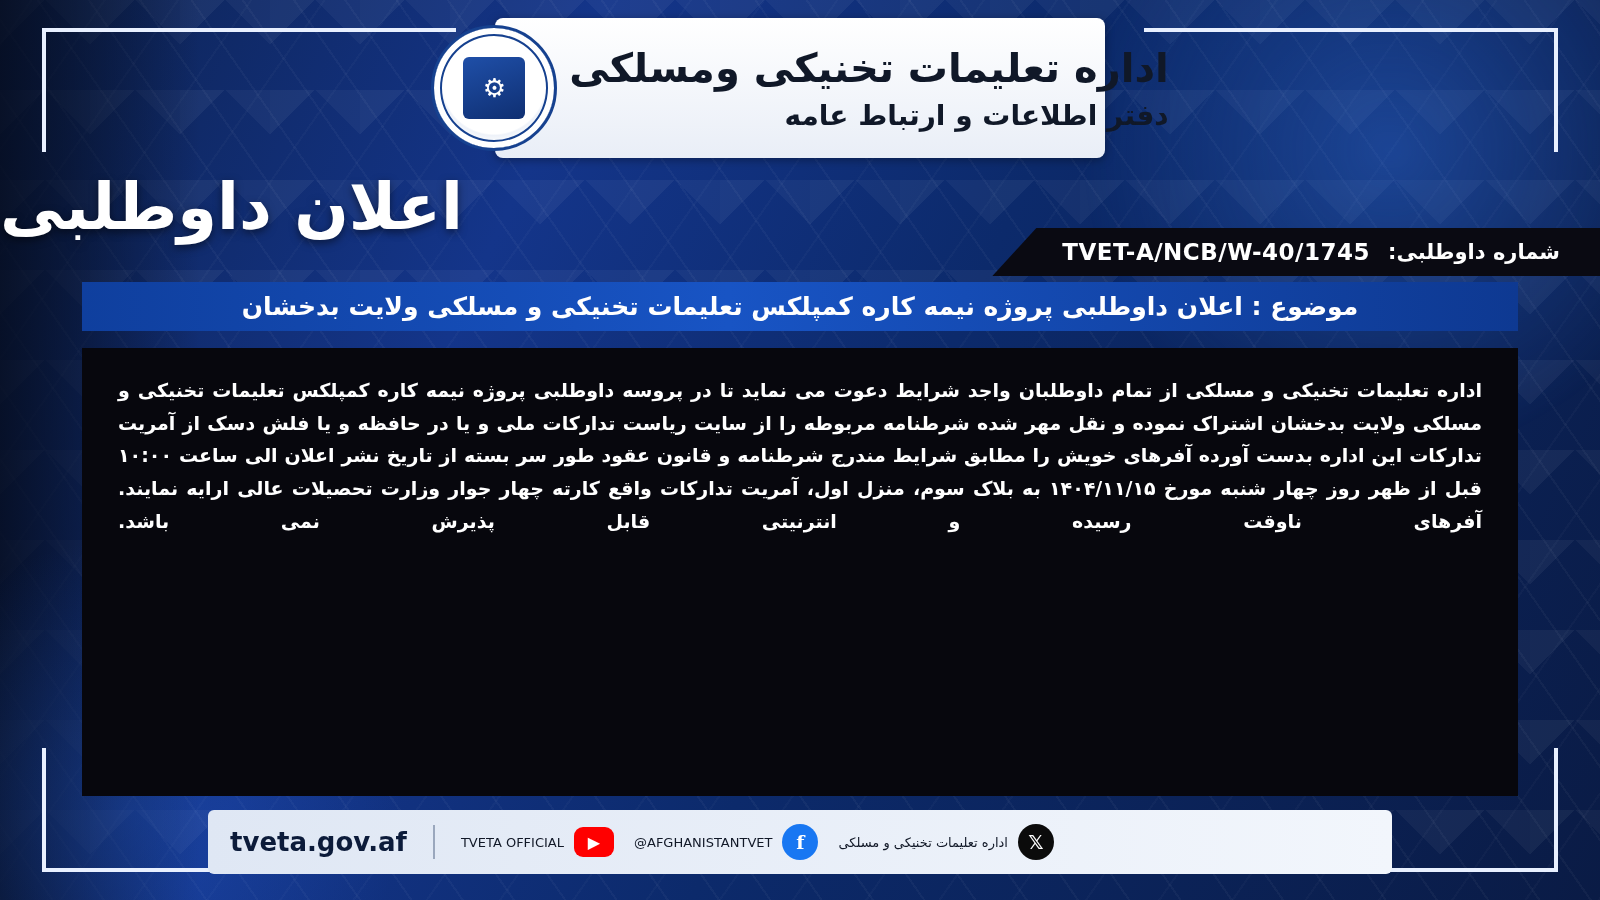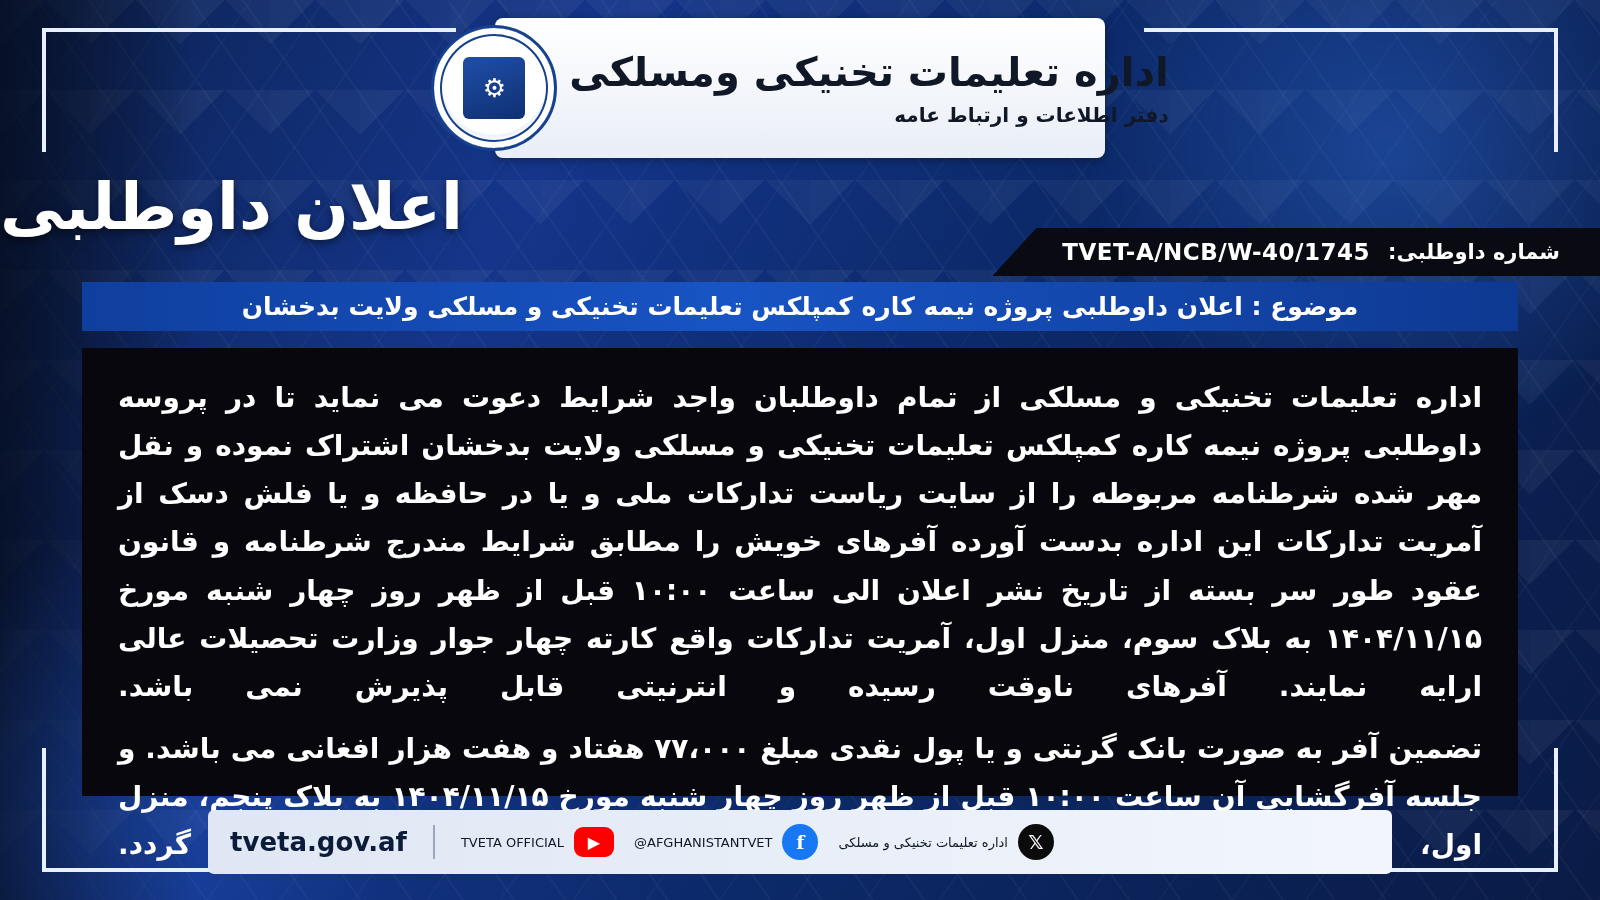--- a/index.html
+++ b/index.html
@@ -55,21 +55,21 @@
   }
   .logo-text{
     display:flex;flex-direction:column;align-items:flex-start;justify-content:center;
     color:#101828;direction:rtl;flex:1;
   }
   .logo-text .l1{
     font-size:40px;font-weight:bold;letter-spacing:-1px;white-space:nowrap;
     font-family:"DejaVu Sans",sans-serif;
   }
   .logo-text .l2{
-    font-size:20px;font-weight:bold;margin-top:8px;white-space:nowrap;
+    font-size:28px;font-weight:bold;margin-top:8px;white-space:nowrap;
   }
   .seal{
     width:120px;height:120px;border-radius:50%;
     background:radial-gradient(circle at 50% 45%,#ffffff 58%,#eef2f9 60%,#ffffff 70%);
     border:3px solid #16418f;position:relative;flex:none;
     display:flex;align-items:center;justify-content:center;
     box-shadow:inset 0 0 0 6px #ffffff, inset 0 0 0 8px #16418f;
   }
   .seal .inner{
     width:62px;height:62px;border-radius:6px;
@@ -109,21 +109,21 @@
   
   .body-panel{
     position:absolute;left:82px;right:82px;top:348px;height:448px;
     background:#07070d;
     color:#ffffff;
     box-sizing:border-box;
     padding:26px 36px 20px 36px;
   }
   .body-panel p{
     margin:0 0 14px 0;
-    font-size:28px;
+    font-size:19px;
     line-height:1.72;
     text-align:justify;
     text-align-last:justify;
     font-weight:bold;
   }
   .body-panel p:last-child{margin-bottom:0;}
 
   
   .footer{
     position:absolute;left:208px;right:208px;bottom:26px;height:64px;
@@ -172,21 +172,20 @@
 
 <div class="num-bar">
   <span class="lbl">شماره داوطلبی:</span>
   <span class="val">TVET-A/NCB/W-40/1745</span>
 </div>
 
 <div class="subject-bar">موضوع : اعلان داوطلبی پروژه نیمه کاره کمپلکس تعلیمات تخنیکی و مسلکی ولایت بدخشان</div>
 
 <div class="body-panel">
   <p>اداره تعلیمات تخنیکی و مسلکی از تمام داوطلبان واجد شرایط دعوت می نماید تا در پروسه داوطلبی پروژه نیمه کاره کمپلکس تعلیمات تخنیکی و مسلکی ولایت بدخشان اشتراک نموده و نقل مهر شده شرطنامه مربوطه را از سایت ریاست تدارکات ملی و یا در حافظه و یا فلش دسک از آمریت تدارکات این اداره بدست آورده آفرهای خویش را مطابق شرایط مندرج شرطنامه و قانون عقود طور سر بسته از تاریخ نشر اعلان الی ساعت ۱۰:۰۰ قبل از ظهر روز چهار شنبه مورخ ۱۴۰۴/۱۱/۱۵ به بلاک سوم، منزل اول، آمریت تدارکات واقع کارته چهار جوار وزارت تحصیلات عالی ارایه نمایند. آفرهای ناوقت رسیده و انترنیتی قابل پذیرش نمی باشد.</p>
-  <p>تضمین آفر به صورت بانک گرنتی و یا پول نقدی مبلغ ۷۷،۰۰۰ هفتاد و هفت هزار افغانی می باشد. و جلسه آفرگشایی آن ساعت ۱۰:۰۰ قبل از ظهر روز چهار شنبه مورخ ۱۴۰۴/۱۱/۱۵ به بلاک پنجم، منزل اول، تالار جلسات معاونیت امور مالی و اداری تدویر می گردد.</p>
 </div>
 
 <div class="footer">
   <div class="f-item">
     <span class="ic x">𝕏</span>
     <span class="t">اداره تعلیمات تخنیکی و مسلکی</span>
   </div>
   <div class="f-item">
     <span class="ic fb">f</span>
     <span class="t ltr">@AFGHANISTANTVET</span>

